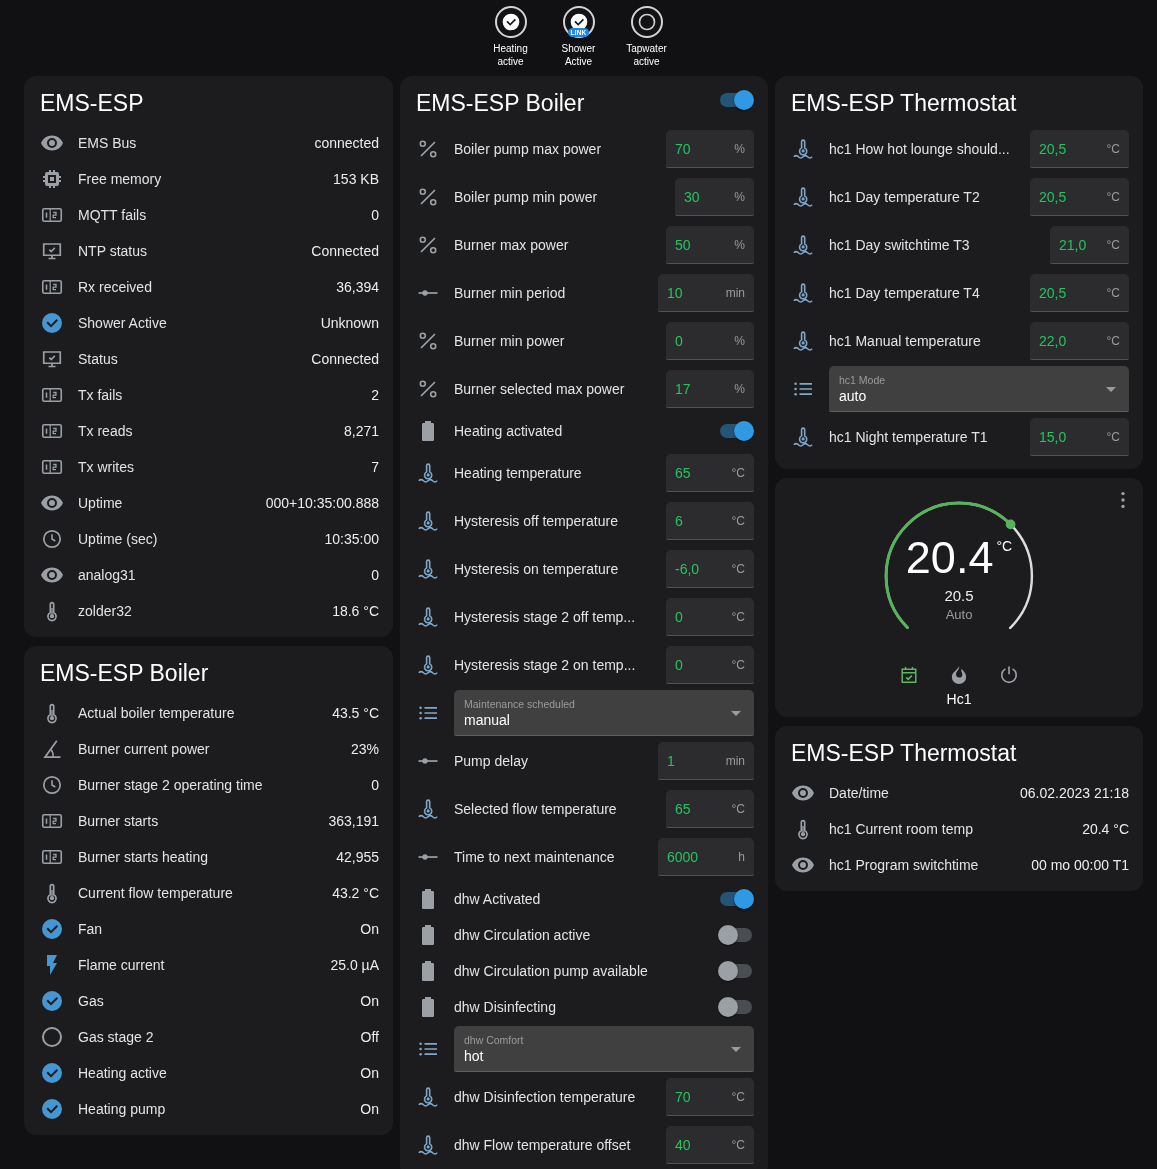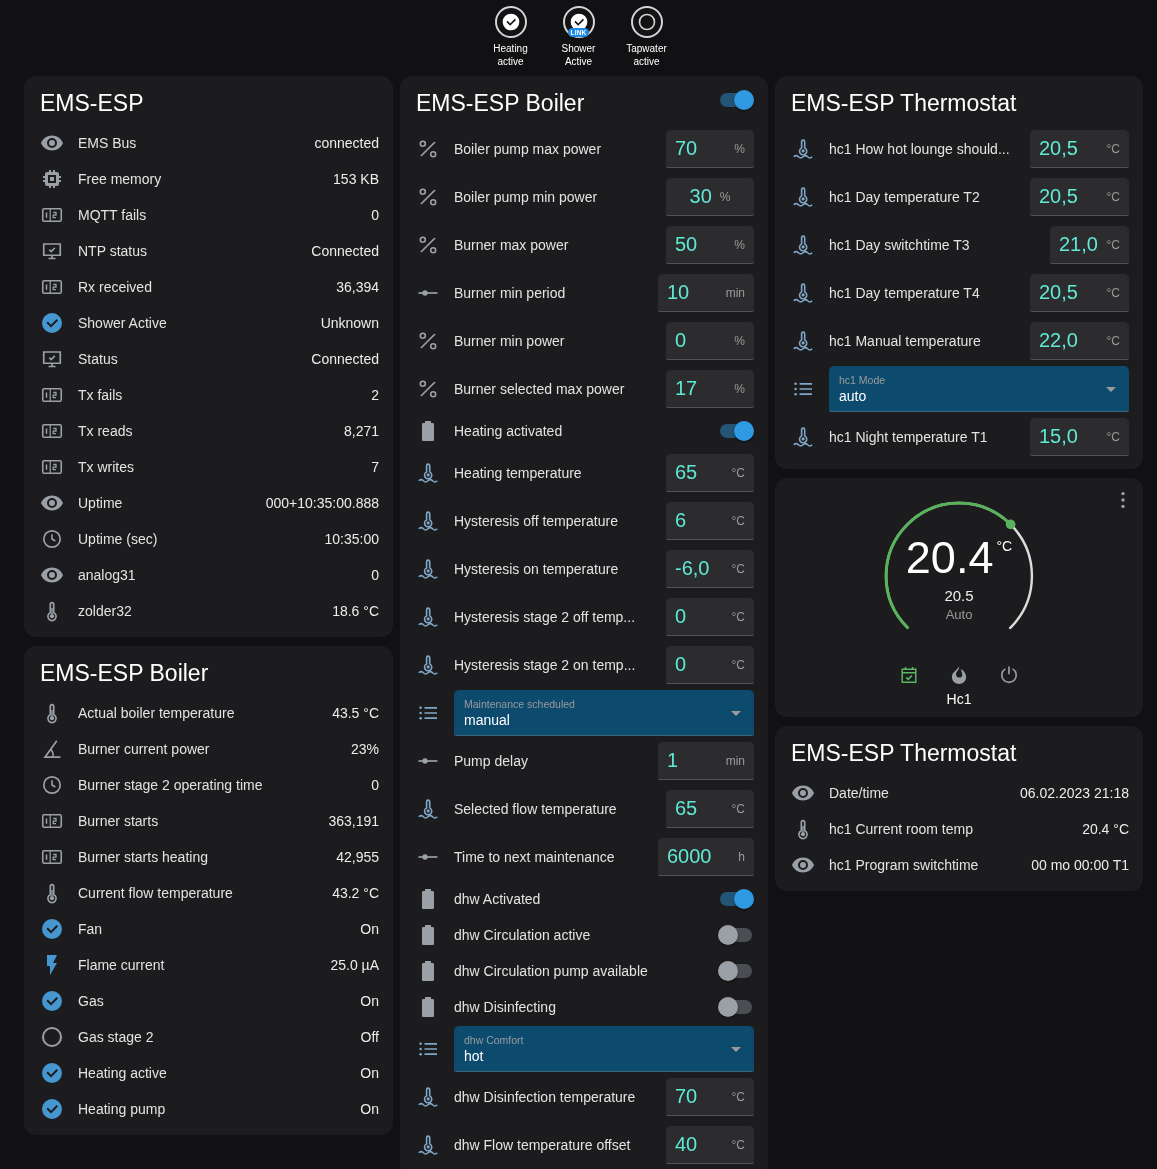--- a/index.html
+++ b/index.html
@@ -33,24 +33,24 @@
   .row.toggle{min-height:36px}
   .ricon{width:24px;height:24px;flex:none;margin-right:14px;color:#9aa0a6}
   .ricon svg{width:24px;height:24px;display:block}
   .ricon.blue{color:#4596d1}
   .ricon.water{color:#7fa7c9}
   .rname{flex:1;font-size:14px;color:#e3e3e3;white-space:nowrap;overflow:hidden;text-overflow:ellipsis;margin-right:10px}
   .rvalue{font-size:14px;color:#ececec;white-space:nowrap;text-align:right}
   
   .numbox{height:38px;background:#2c2c2f;border-bottom:1px solid rgba(155,155,155,.35);border-radius:5px 5px 2px 2px;
     display:flex;align-items:center;justify-content:space-between;padding:0 9px;flex:none;cursor:text}
-  .nval{font-size:20px;color:#5eead4}
+  .nval{font-size:14px;color:#22c55e}
   .nunit{font-size:12px;color:#9b9b9b;margin-left:8px}
   
-  .selbox{flex:1;height:46px;background:#0c4a6e;border-bottom:1px solid rgba(155,155,155,.35);border-radius:5px 5px 2px 2px;
+  .selbox{flex:1;height:46px;background:#404040;border-bottom:1px solid rgba(155,155,155,.35);border-radius:5px 5px 2px 2px;
     position:relative;display:flex;flex-direction:column;justify-content:center;padding:0 30px 0 10px;cursor:pointer}
   .slabel{font-size:10.5px;color:#9b9b9b;margin-bottom:2px}
   .svalue{font-size:14px;color:#fff}
   .scaret{position:absolute;right:6px;top:50%;margin-top:-12px;width:24px;height:24px;color:#9b9b9b}
   .scaret svg{width:24px;height:24px}
   
   .switch{width:36px;height:20px;position:relative;flex:none;cursor:pointer}
   .switch .track{position:absolute;left:2px;top:3px;width:32px;height:14px;border-radius:7px}
   .switch .thumb{position:absolute;top:0;width:20px;height:20px;border-radius:50%;box-shadow:0 1px 2px rgba(0,0,0,.5)}
   .switch.on .track{background:rgba(47,154,227,.45)}
@@ -415,21 +415,21 @@
           </div>
           <div class="row number">
             <span class="ricon">
               <svg viewBox="0 0 24 24" fill="currentColor" fill-rule="evenodd">
                 <path stroke="currentColor" stroke-width="1.7" fill="none" d="M19 5L5 19"></path>
                 <circle cx="6.8" cy="6.8" r="2.5" fill="none" stroke="currentColor" stroke-width="1.6"></circle>
                 <circle cx="17.2" cy="17.2" r="2.5" fill="none" stroke="currentColor" stroke-width="1.6"></circle>
               </svg>
             </span>
             <span class="rname">Boiler pump min power</span>
-            <div class="numbox" style="width: 88px; justify-content: center;">
+            <div class="numbox" style="width: 79px;">
               <span class="nval">30</span>
               <span class="nunit">%</span>
             </div>
           </div>
           <div class="row number">
             <span class="ricon">
               <svg viewBox="0 0 24 24" fill="currentColor" fill-rule="evenodd">
                 <path stroke="currentColor" stroke-width="1.7" fill="none" d="M19 5L5 19"></path>
                 <circle cx="6.8" cy="6.8" r="2.5" fill="none" stroke="currentColor" stroke-width="1.6"></circle>
                 <circle cx="17.2" cy="17.2" r="2.5" fill="none" stroke="currentColor" stroke-width="1.6"></circle>

